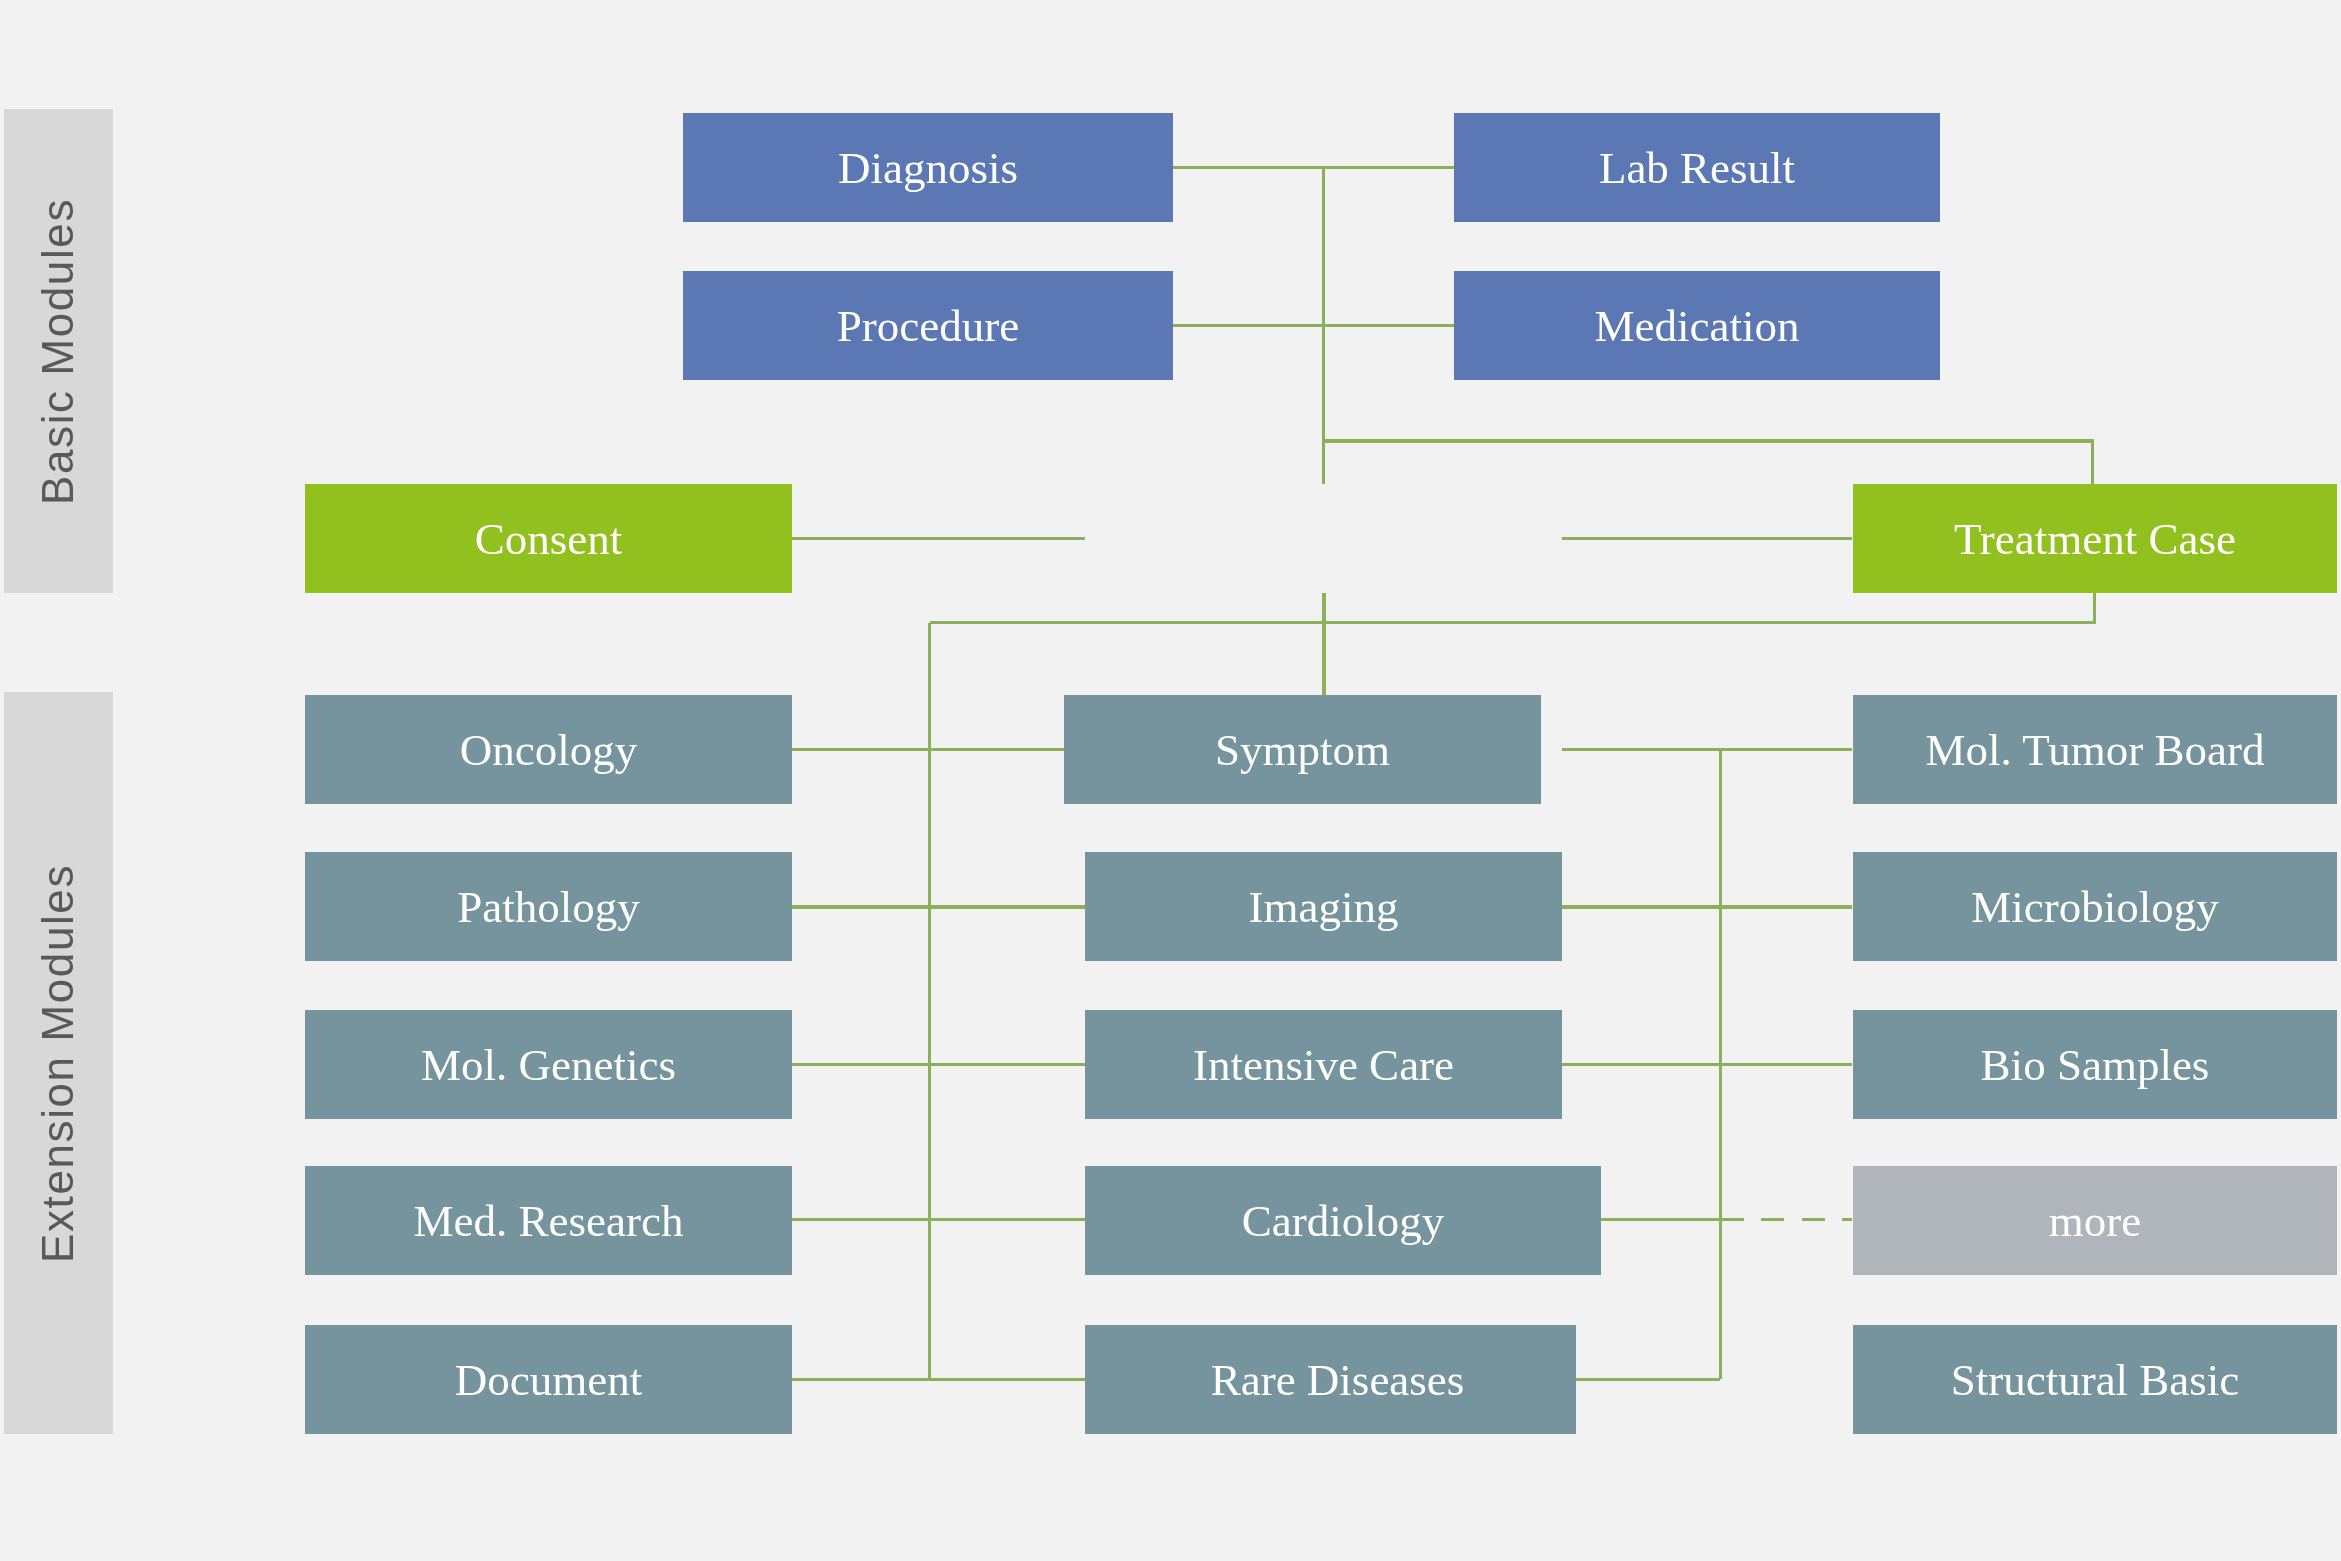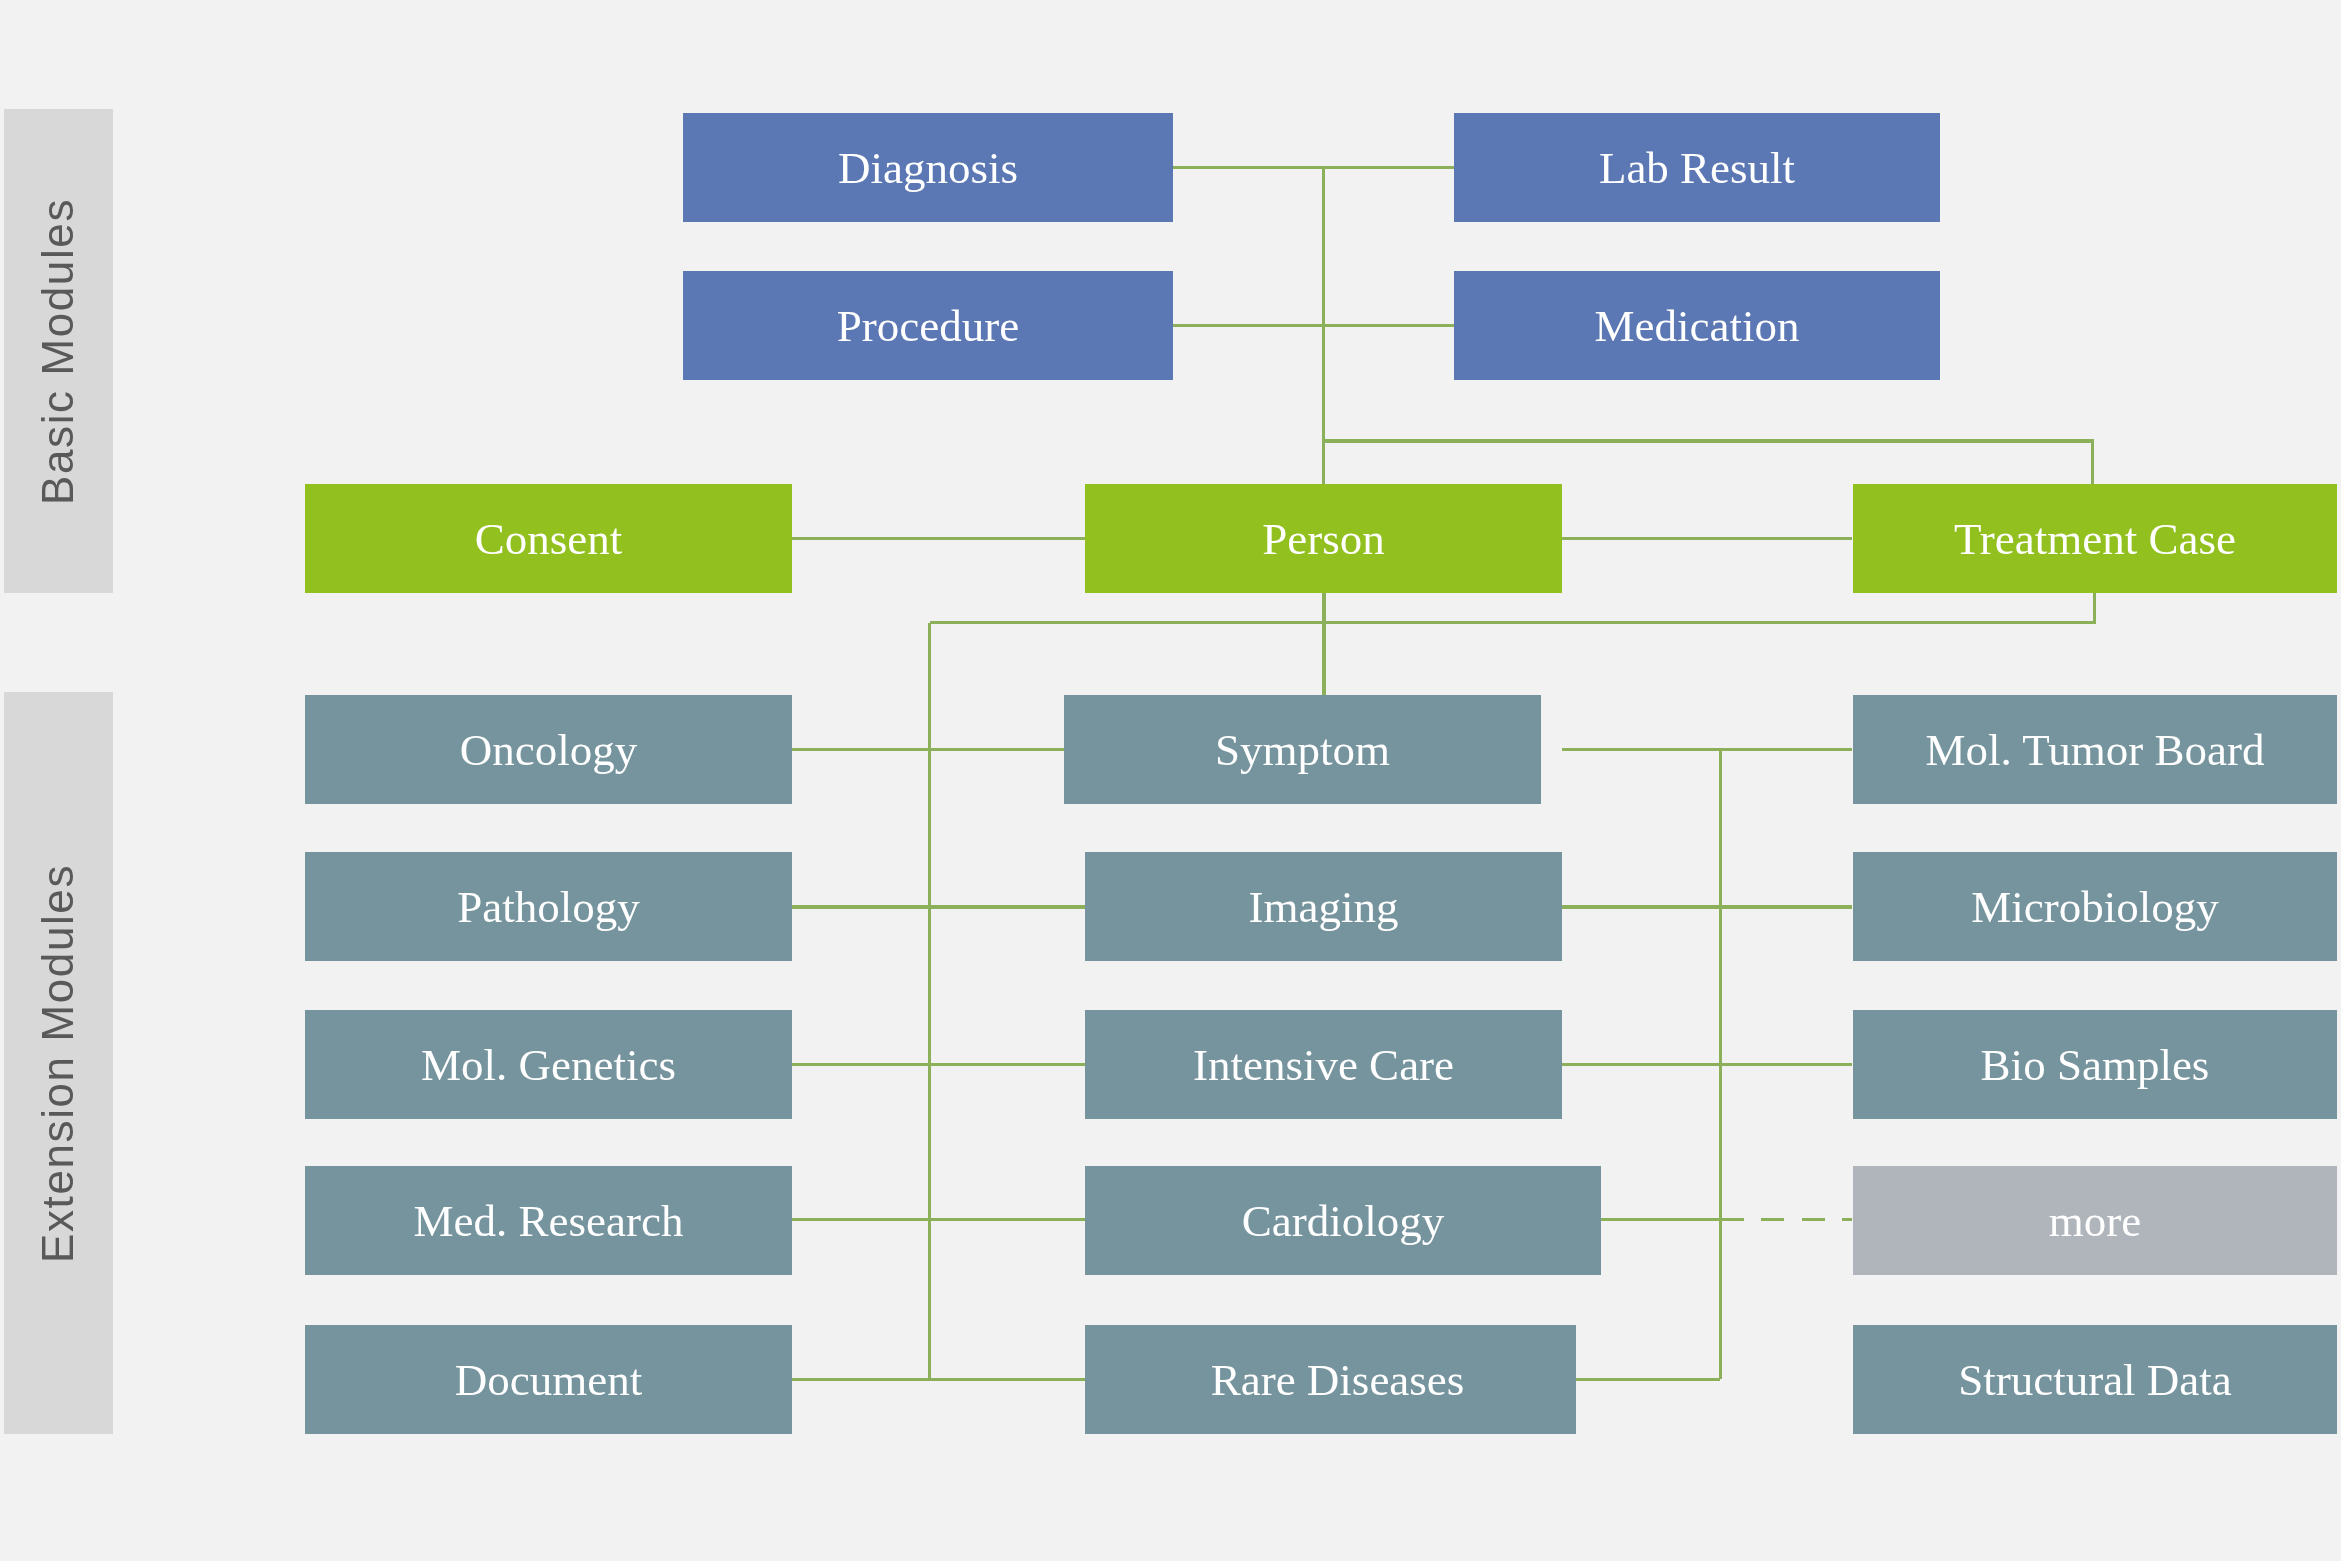--- a/index.html
+++ b/index.html
@@ -64,37 +64,36 @@
   <div class="vbar" style="top:692px;height:742px;">
     <span class="vlabel">Extension Modules</span>
   </div>
 
   <div class="box blue" style="left:683px;top:113px;width:490px;">Diagnosis</div>
   <div class="box blue" style="left:1454px;top:113px;width:486px;">Lab Result</div>
   <div class="box blue" style="left:683px;top:271px;width:490px;">Procedure</div>
   <div class="box blue" style="left:1454px;top:271px;width:486px;">Medication</div>
 
   <div class="box green" style="left:305px;top:484px;width:487px;">Consent</div>
-  <div class="box green" style="left:1085px;top:484px;width:477px;">Person</div>
   <div class="box green" style="left:1853px;top:484px;width:484px;">Treatment Case</div>
 
   <div class="box teal" style="left:305px;top:695px;width:487px;">Oncology</div>
   <div class="box teal" style="left:1064px;top:695px;width:477px;">Symptom</div>
   <div class="box teal" style="left:1853px;top:695px;width:484px;">Mol. Tumor Board</div>
 
   <div class="box teal" style="left:305px;top:852px;width:487px;">Pathology</div>
   <div class="box teal" style="left:1085px;top:852px;width:477px;">Imaging</div>
   <div class="box teal" style="left:1853px;top:852px;width:484px;">Microbiology</div>
 
   <div class="box teal" style="left:305px;top:1010px;width:487px;">Mol. Genetics</div>
   <div class="box teal" style="left:1085px;top:1010px;width:477px;">Intensive Care</div>
   <div class="box teal" style="left:1853px;top:1010px;width:484px;">Bio Samples</div>
 
   <div class="box teal" style="left:305px;top:1166px;width:487px;">Med. Research</div>
   <div class="box teal" style="left:1085px;top:1166px;width:516px;">Cardiology</div>
   <div class="box gray" style="left:1853px;top:1166px;width:484px;">more</div>
 
   <div class="box teal" style="left:305px;top:1325px;width:487px;">Document</div>
   <div class="box teal" style="left:1085px;top:1325px;width:477px;padding-left:14px;">Rare Diseases</div>
-  <div class="box teal" style="left:1853px;top:1325px;width:484px;">Structural Data</div>
+  <div class="box teal" style="left:1853px;top:1325px;width:484px;">Structural Basic</div>
 
 </div>
 
 
 </body></html>

